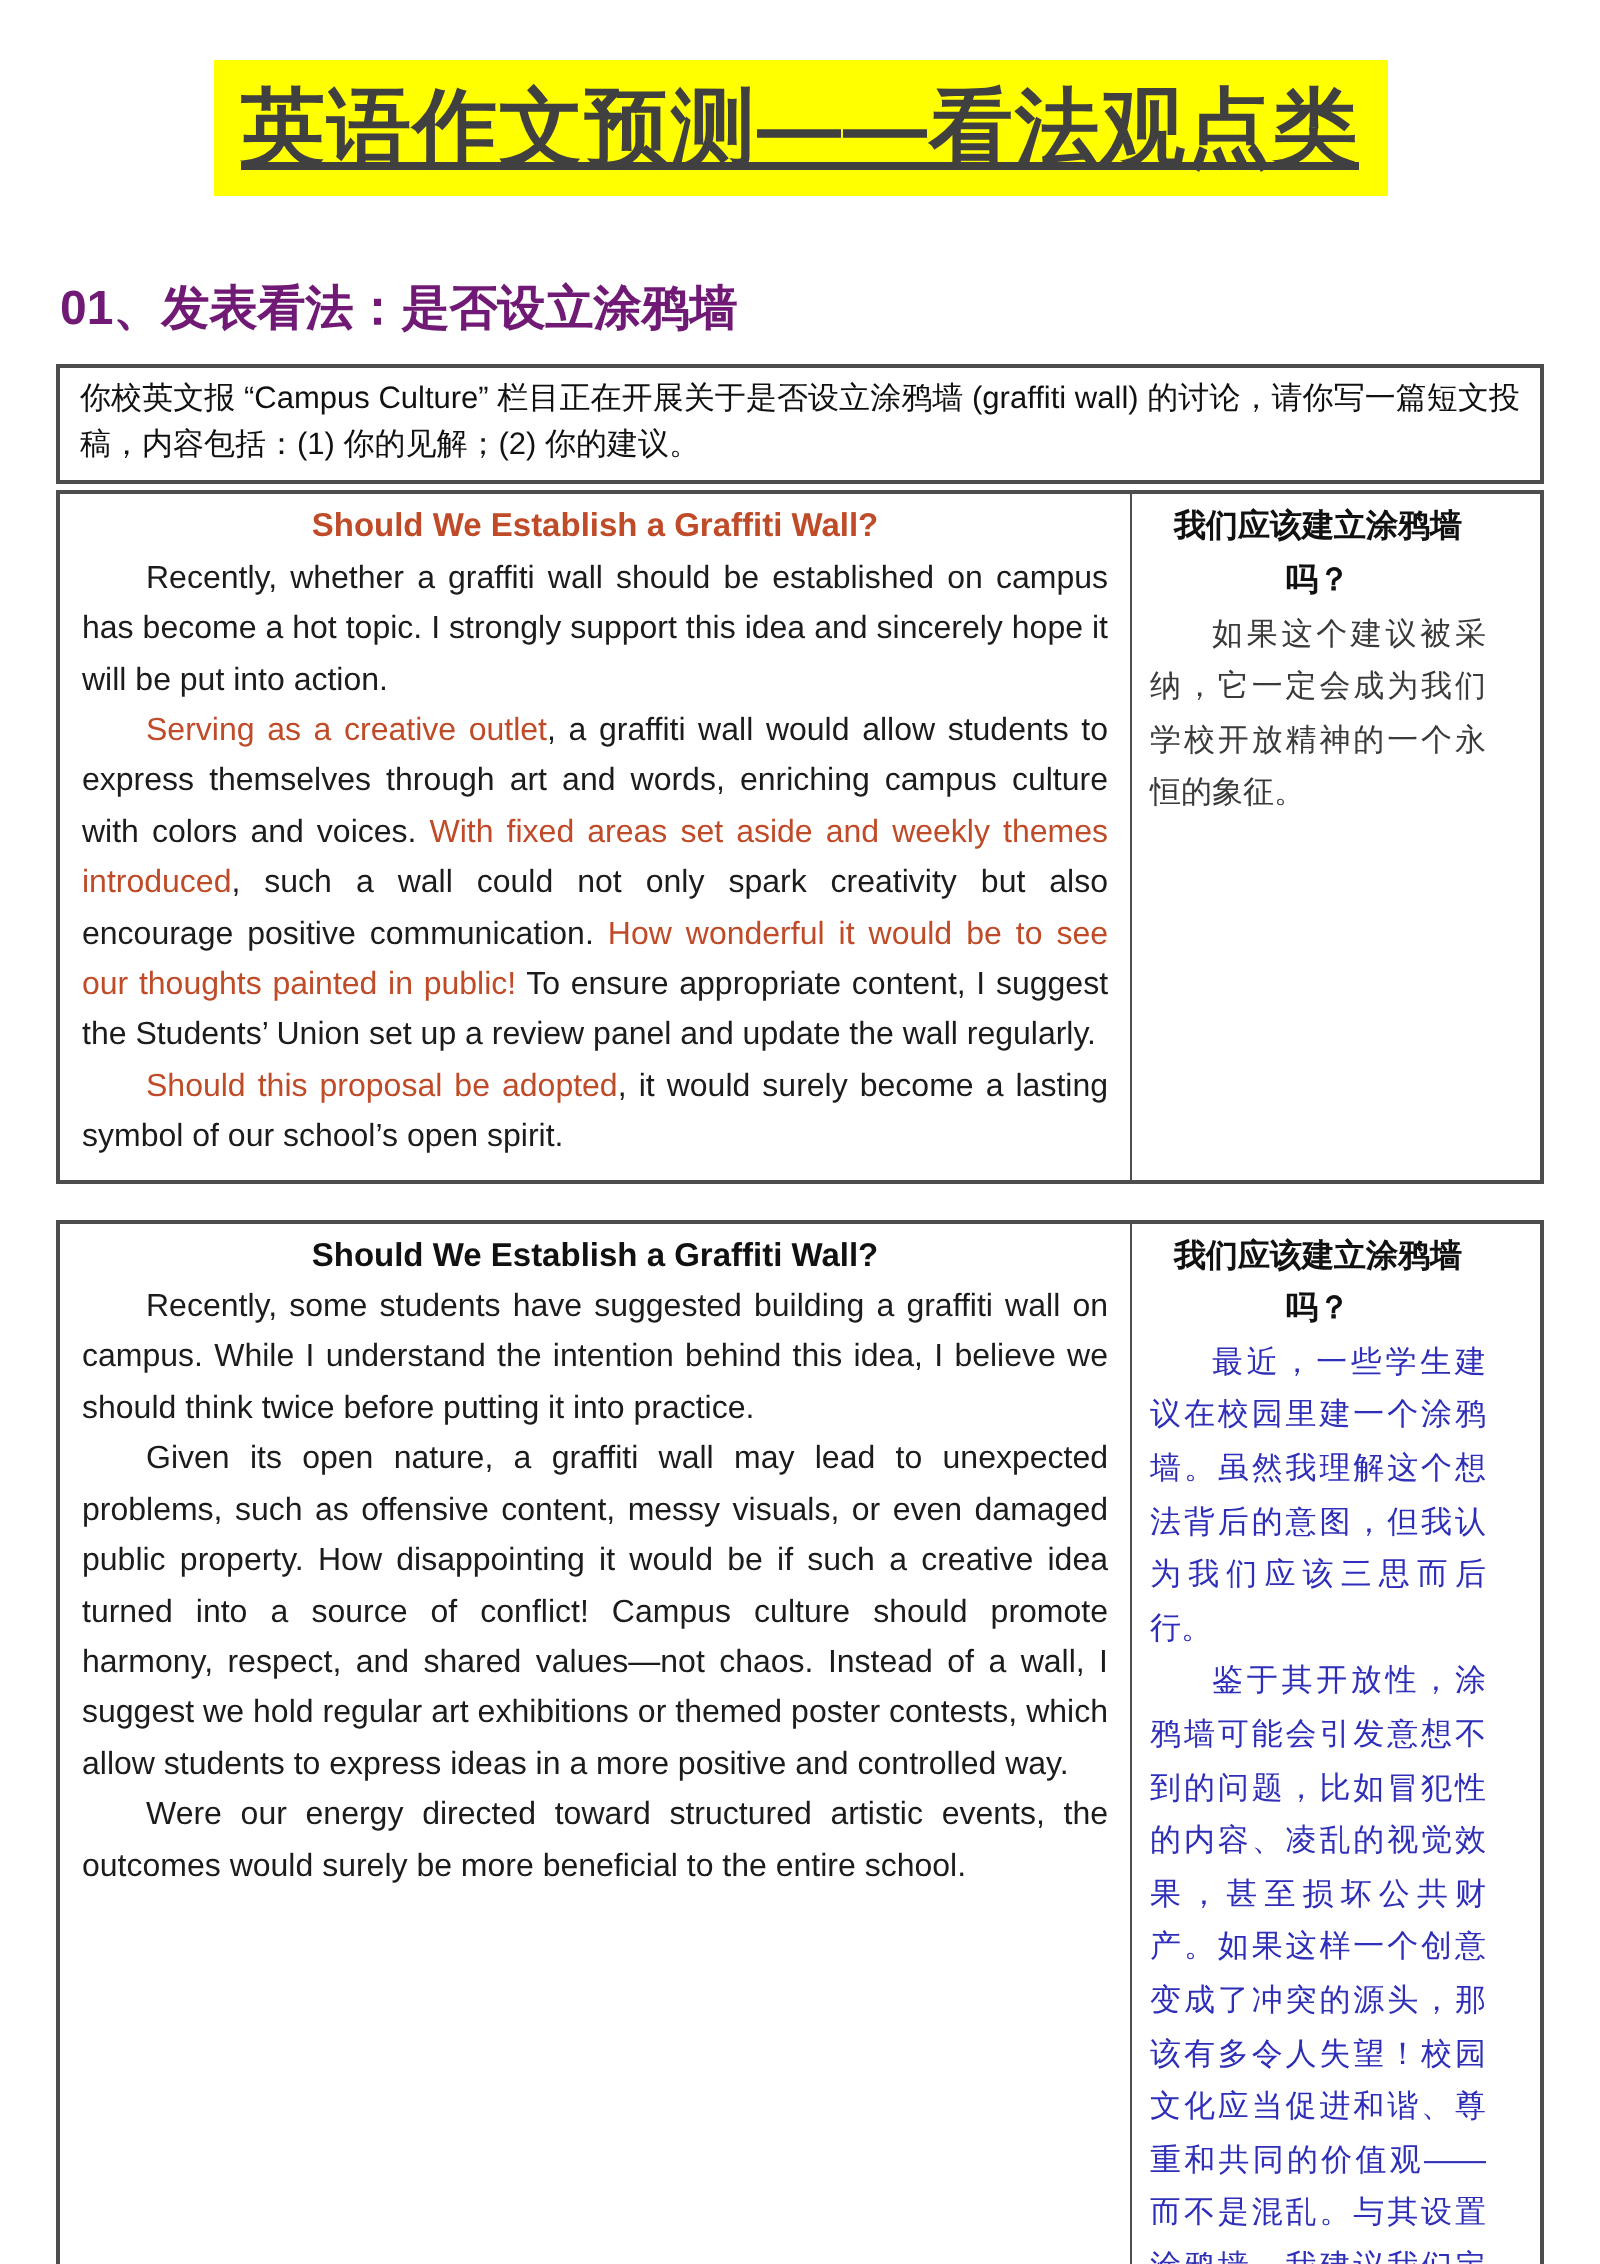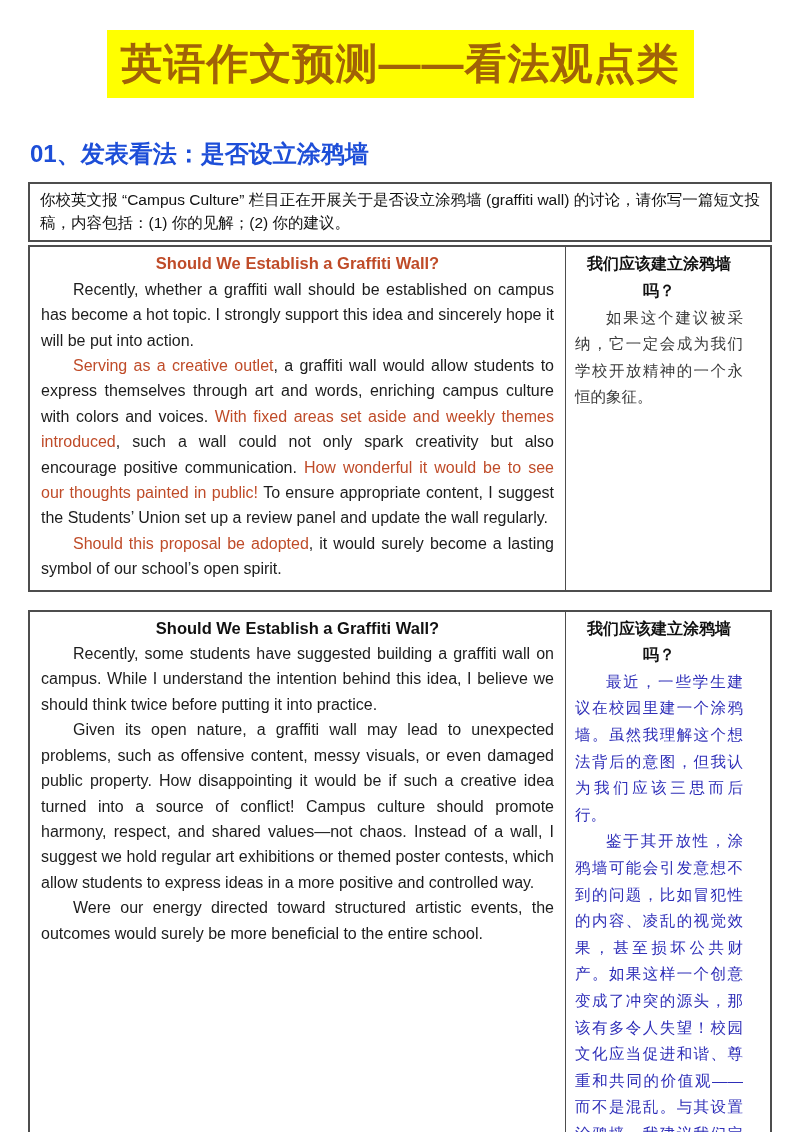--- a/index.html
+++ b/index.html
@@ -12,29 +12,30 @@
     color: #1a1a1a;
     overflow: hidden;
   }
   .banner {
     width: fit-content;
     margin: 30px auto 0 auto;
     background: #FFFF00;
     padding: 9px 14px;
     font-size: 42px;
     font-weight: bold;
-    color: #a16207;
+    color: #404040;
     letter-spacing: 1px;
     line-height: 1.2;
+    text-decoration: underline;
   }
   .section-heading {
     margin: 40px 0 12px 30px;
     font-size: 24px;
     font-weight: bold;
-    color: #1d4ed8;
+    color: #701a75;
   }
   .prompt-box {
     margin: 0 28px;
     border: 2px solid #4d4d4d;
     padding: 4px 10px 6px 10px;
     font-size: 15.5px;
     line-height: 23px;
     color: #111111;
     text-align: justify;
   }

